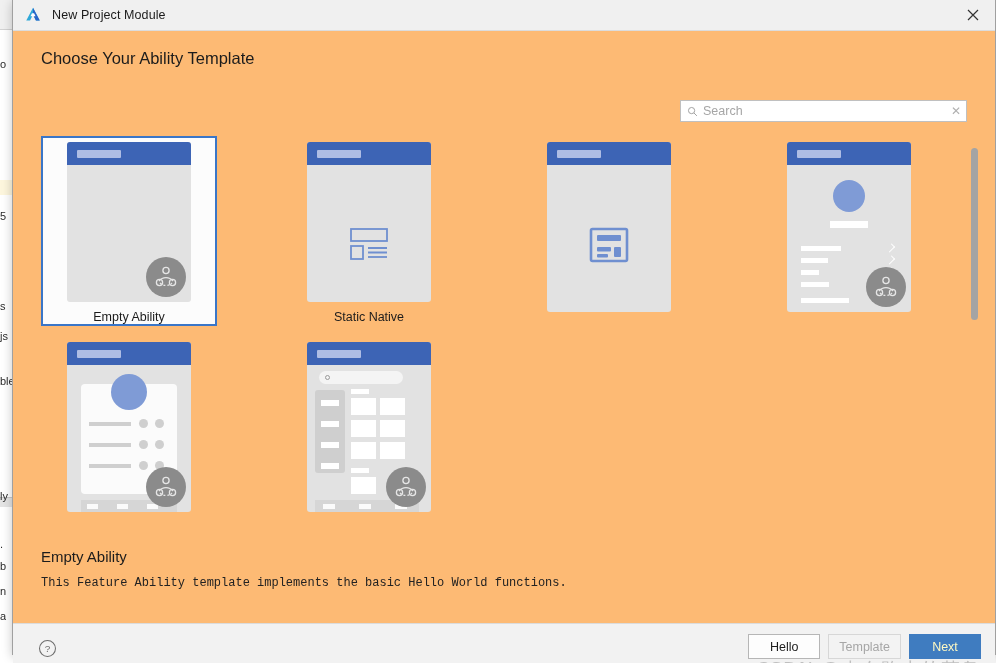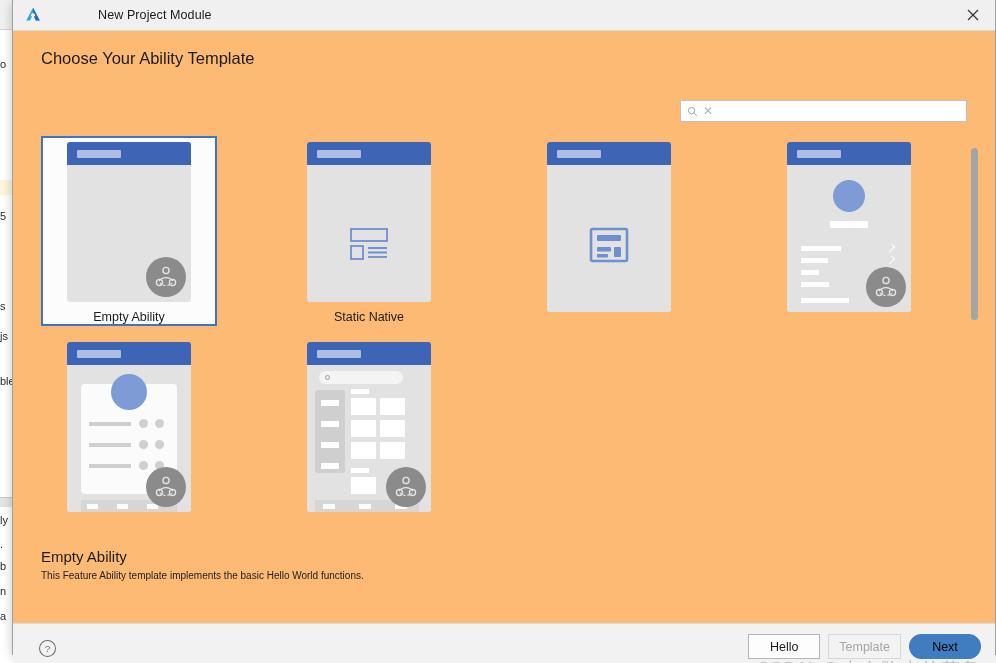--- a/index.html
+++ b/index.html
@@ -52,21 +52,21 @@
     border-top: none;
     box-shadow: 0 2px 10px rgba(0,0,0,0.22);
   }
 
   
   #titlebar {
     position: relative;
     height: 31px;
     background: #f0f0f0;
     border-bottom: 1px solid #dcdcdc;
-    display: flex; align-items: center; gap: 46px;
+    display: flex; align-items: center;
   }
   #titlebar .logo { margin-left: 11px; width: 18px; height: 18px; display:block; }
   #titlebar .title-text {
     margin-left: 10px;
     font-size: 12.5px; color: #1a1a1a;
     letter-spacing: .1px;
   }
   #close-btn {
     position: absolute; right: 0; top: 0;
     width: 45px; height: 30px;
@@ -180,21 +180,21 @@
     width: 7px; height: 172px;
     background: #a4a4a4; border-radius: 4px;
     cursor: pointer;
   }
 
   
   #desc {
     position: absolute; left: 28px; top: 517px; right: 28px;
   }
   #desc-title { font-size: 15px; color: #1c1c1c; }
-  #desc-text { margin-top: 5px; font-size: 10px; color: #222; }
+  #desc-text { margin-top: 11px; font-size: 12px; color: #222; font-family: Liberation Mono, monospace; }
 
   
   #footer {
     position: relative;
     height: 62px;
     background: #f2f2f2;
     border-top: 1px solid #dcdcdc;
   }
   #help-btn {
     position: absolute; left: 25px; top: 15px;
@@ -216,22 +216,21 @@
   }
   .btn.disabled {
     color: #a6a6a6;
     background: #f3f3f3;
     border-color: #d7d7d7;
     cursor: default;
   }
   .btn.primary {
     background: #3f7cc0;
     border-color: #3f7cc0;
-    color: #000000;
-    border-radius: 12px;
+    color: #fef9c3;
   }
 
   
   #watermark {
     position: absolute; right: 14px; bottom: 2px;
     font-size: 19px;
     color: rgba(150,150,150,0.55);
     letter-spacing: 1px;
     pointer-events: none;
     white-space: nowrap;
@@ -245,21 +244,21 @@
   <div class="bg-strip"></div>
   <div class="bg-topbar"></div>
   <div class="bg-hl" style="top:180px"></div>
   <div class="bg-divider" style="top:497px"></div>
   <div class="bg-shade" style="top:498px"></div>
 <div class="bg-frag" style="top: 58px;">o</div>
     <div class="bg-frag" style="top: 210px;">5</div>
     <div class="bg-frag" style="top: 300px;">s</div>
     <div class="bg-frag" style="top: 330px;">js</div>
     <div class="bg-frag" style="top: 375px;">ble</div>
-    <div class="bg-frag" style="top: 514px;">ly</div>
+    <div class="bg-frag" style="top: 490px;">ly</div>
     <div class="bg-frag" style="top: 538px;">.</div>
     <div class="bg-frag" style="top: 560px;">b</div>
     <div class="bg-frag" style="top: 585px;">n</div>
     <div class="bg-frag" style="top: 610px;">a</div>
   </div>
 
 <div id="dialog">
 
   <div id="titlebar">
     <svg class="logo" viewBox="0 0 24 24">
@@ -277,20 +276,21 @@
 
   <div id="body">
 
     <div id="heading">Choose Your Ability Template</div>
 
     <div id="searchbox">
       <svg class="mag" viewBox="0 0 12 12">
         <circle cx="5" cy="5" r="3.4" stroke="#9a9a9a" stroke-width="1" fill="none"></circle>
         <path d="M7.6 7.6 L10.8 10.8" stroke="#9a9a9a" stroke-width="1" fill="none"></path>
       </svg>
+      <input id="search-input" type="text" placeholder="Search" style="">
       <div id="search-clear">✕</div>
     </div>
 
     <div id="grid-wrap">
       <div id="grid">
           <div class="tile selected">
             <div class="thumb">
               <div class="bar"></div>
               <div class="badge">
                 <svg width="26" height="26" viewBox="0 0 26 26" style="display: block;">

